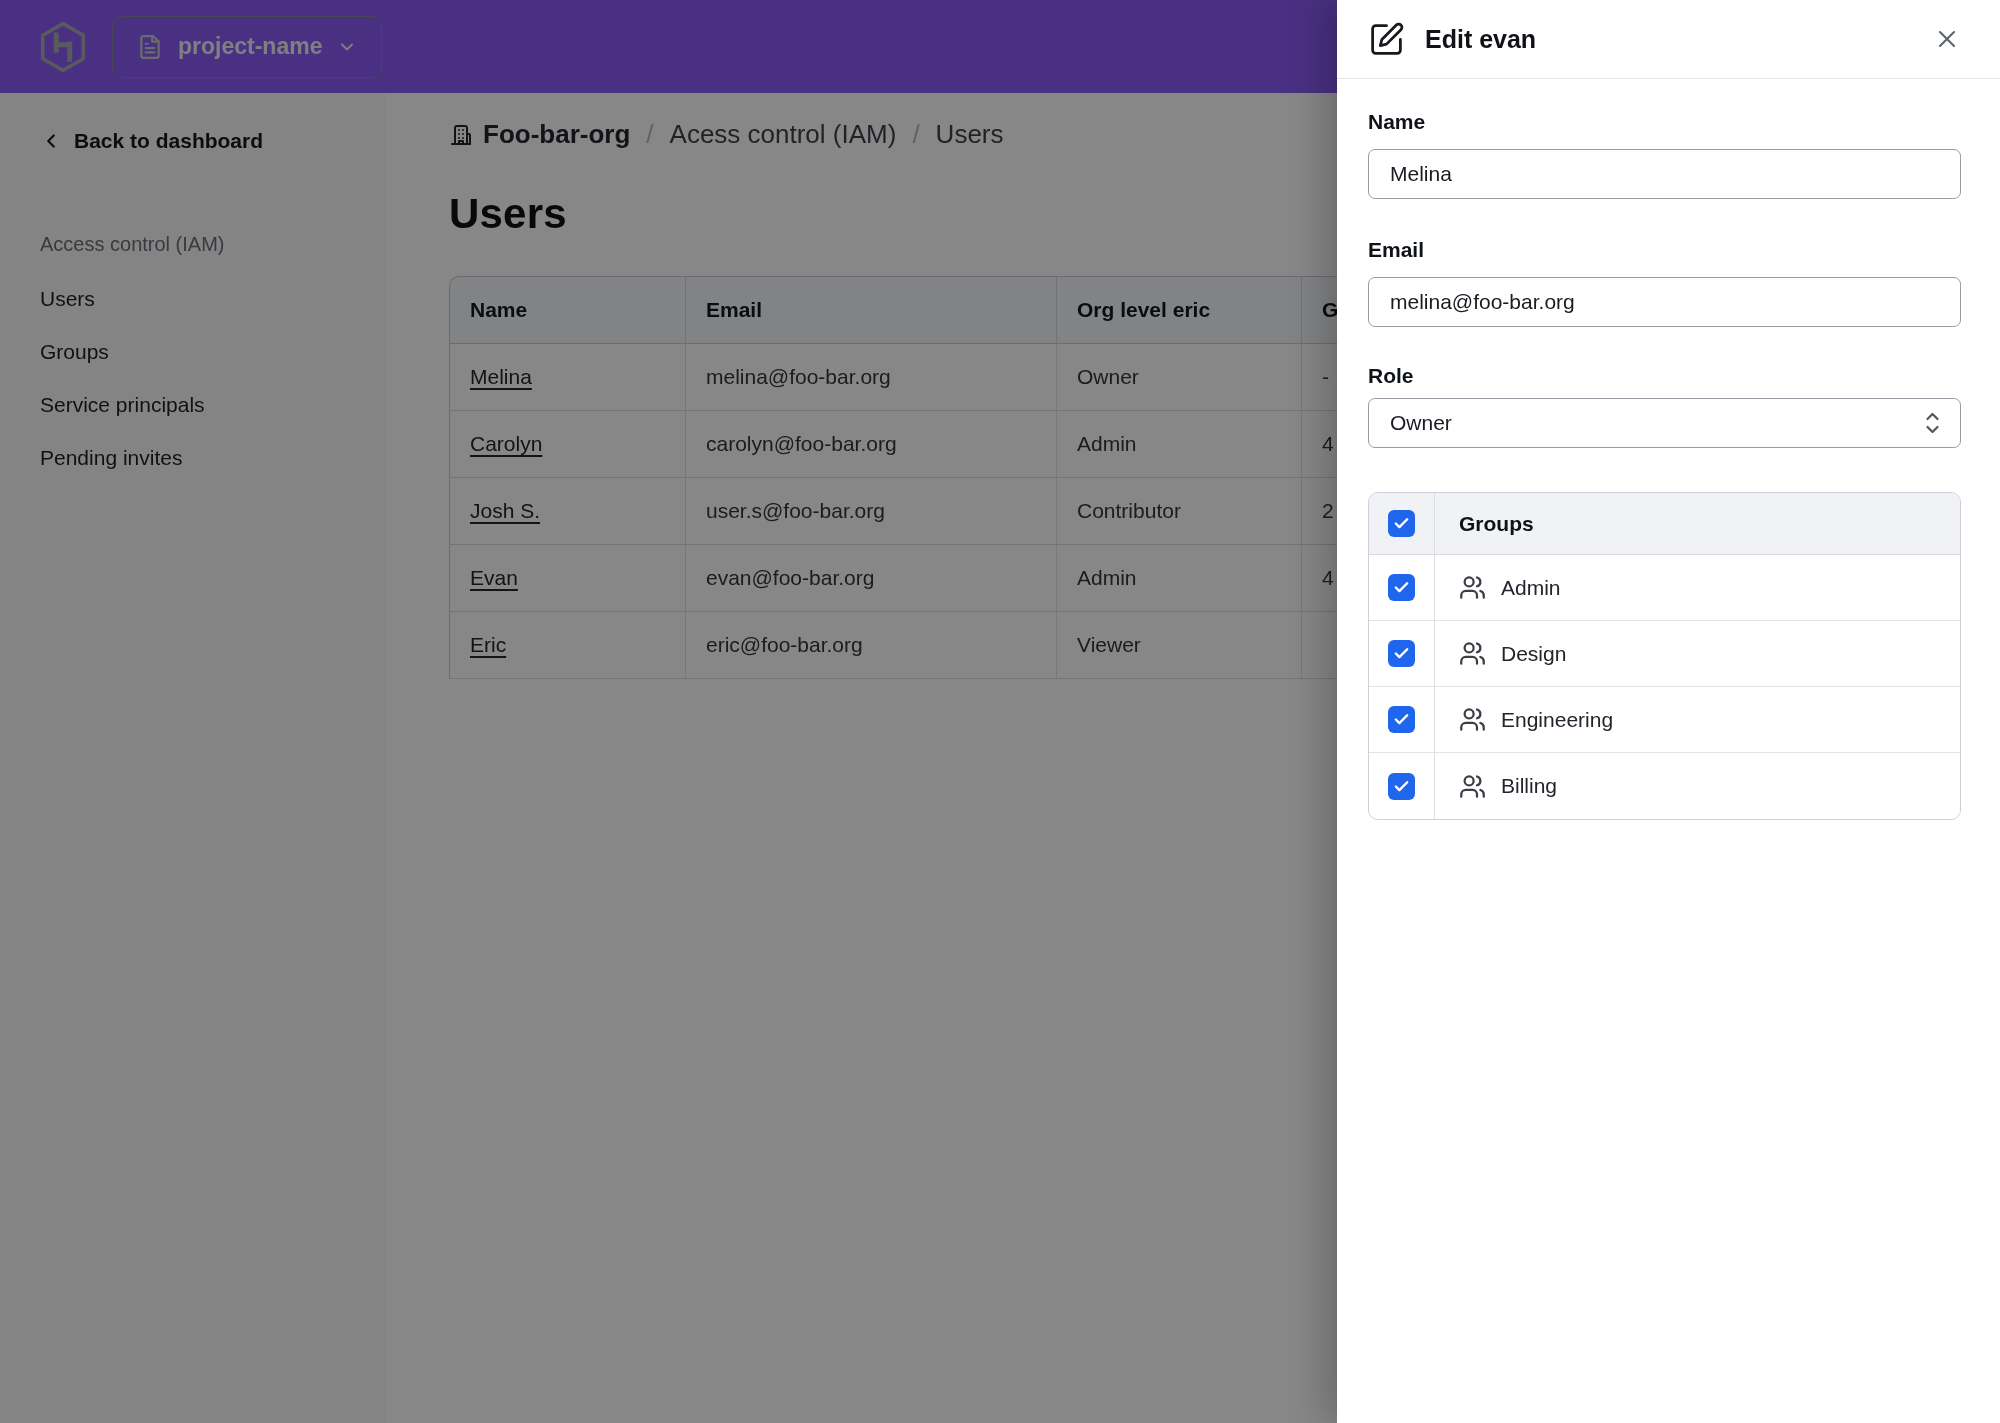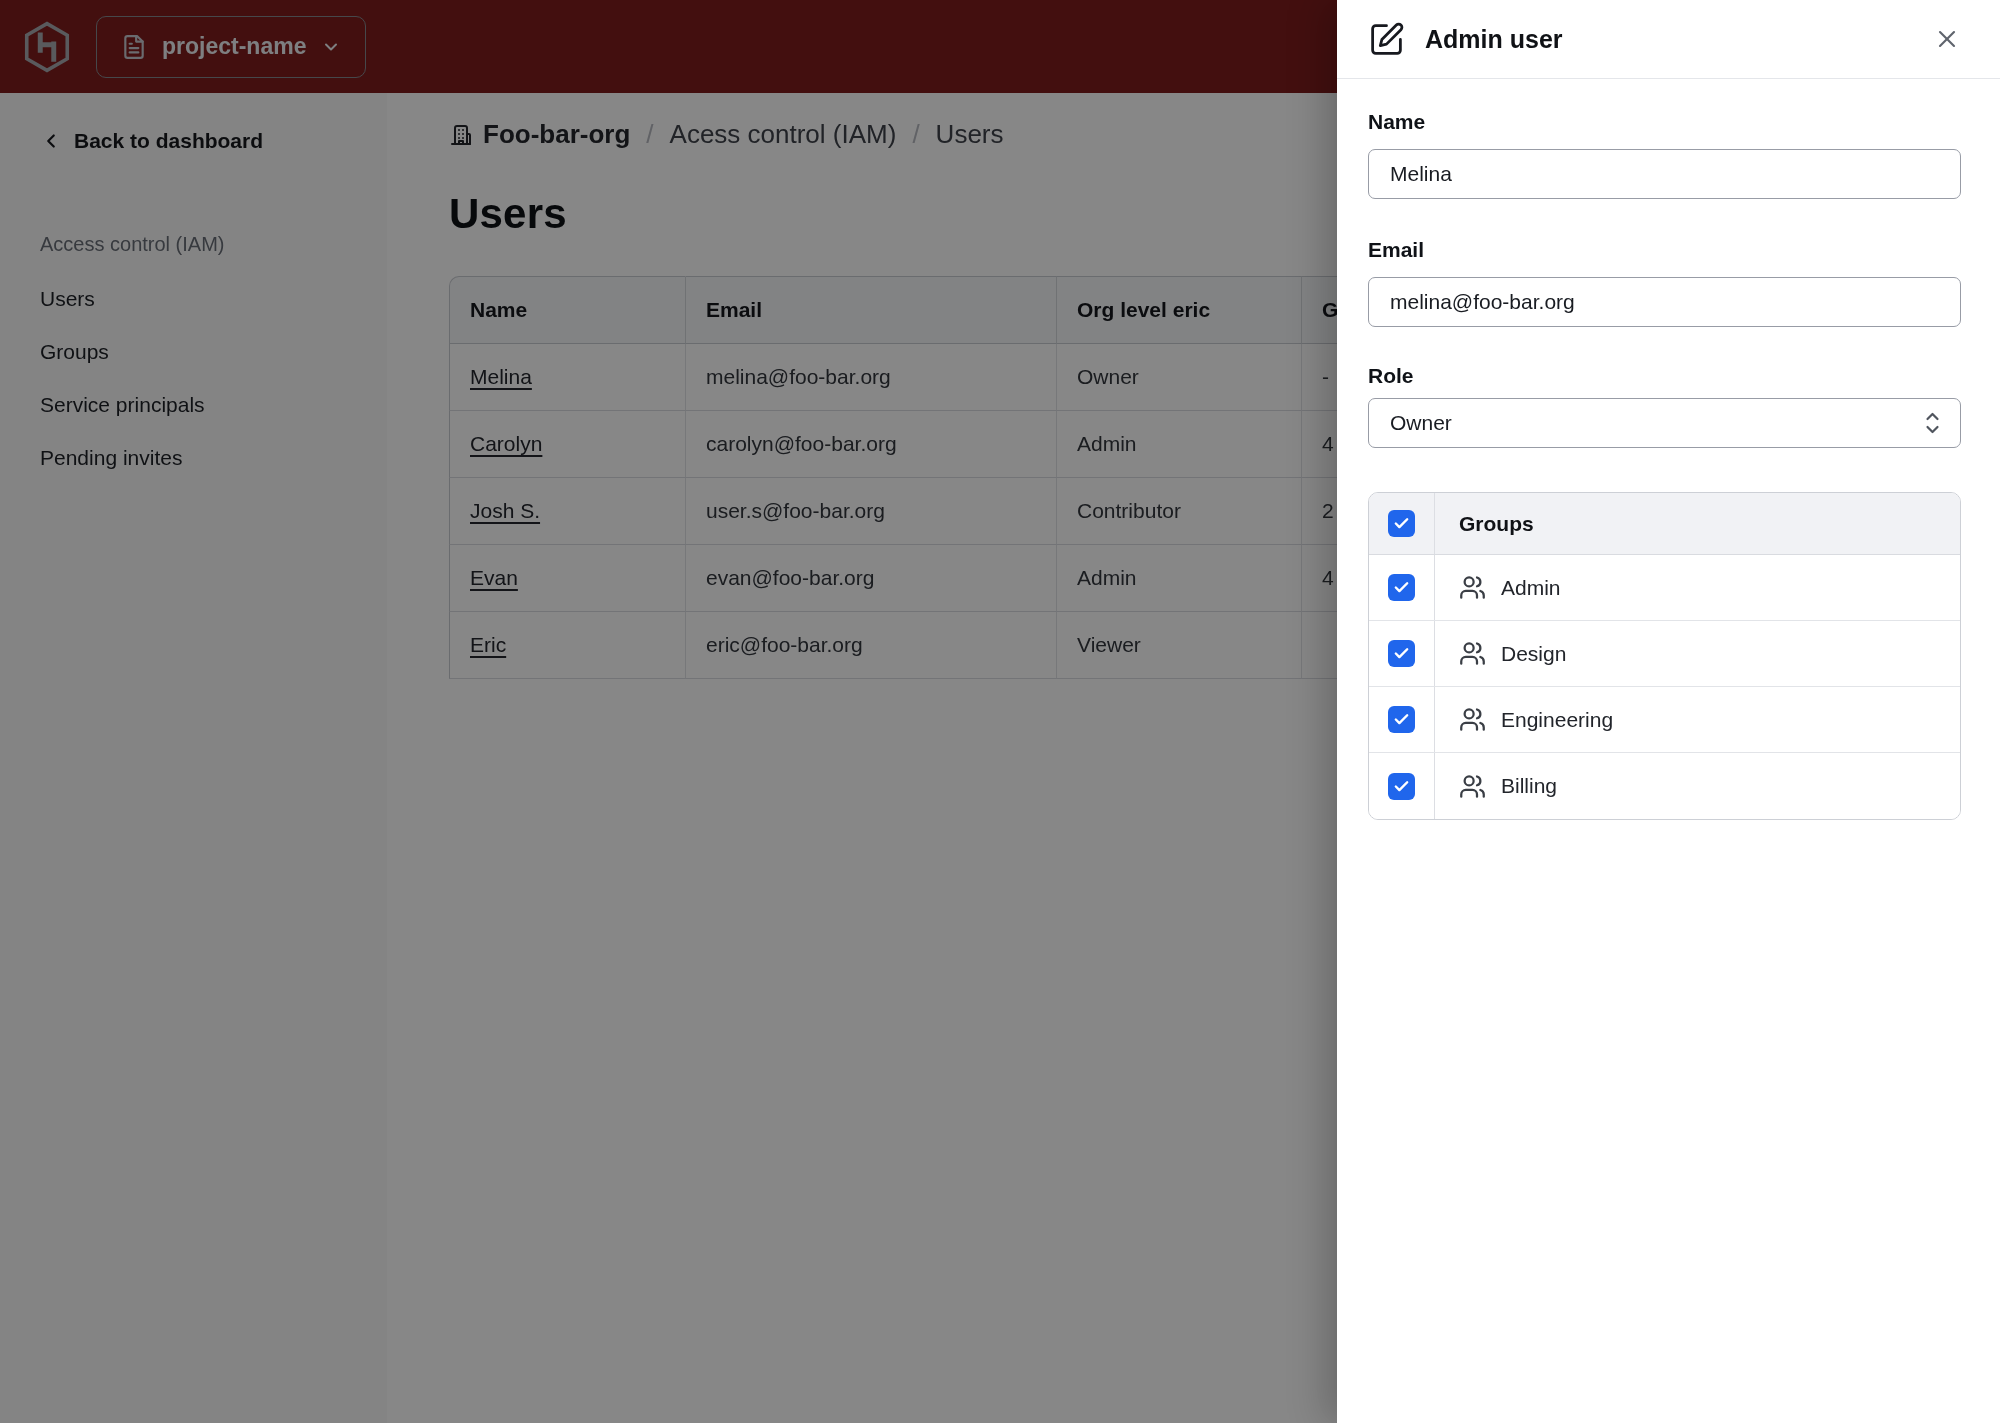--- a/index.html
+++ b/index.html
@@ -1,22 +1,22 @@
 <!DOCTYPE html>
 <html><head>
 <meta charset="utf-8">
 <style>
   * { margin:0; padding:0; box-sizing:border-box; }
   html,body { width:2000px; height:1423px; }
   body { font-family:"Liberation Sans","DejaVu Sans",sans-serif; background:#fff; }
   .stage { position:relative; width:2000px; height:1423px; overflow:hidden; background:#fff; }
 
   
-  .topbar { position:absolute; top:0; left:0; width:100%; height:93px; background:#7f1d1d;
-            display:flex; align-items:center; padding-left:20px; z-index:1; }
+  .topbar { position:absolute; top:0; left:0; width:100%; height:93px; background:#8b5cf6;
+            display:flex; align-items:center; padding-left:36px; z-index:1; }
   .logo { width:54px; height:54px; flex:0 0 auto; }
   .project-btn { margin-left:22px; height:62px; display:flex; align-items:center; gap:15px;
                  padding:0 24px; border:1.5px solid #85888e; border-radius:10px;
                  color:#eef0f3; font-size:23px; font-weight:600; background:transparent; cursor:pointer; }
   .project-btn svg { display:block; }
 
   
   .sidebar { position:absolute; top:93px; left:0; bottom:0; width:447px; background:#fafafa;
              border-right:1px solid #e4e6e9; padding:22px 0 0 40px; z-index:1; }
   .back-link { display:flex; align-items:center; gap:12px; height:52px; color:#17191e;
@@ -194,21 +194,21 @@
   </main>
 
   <div class="scrim"></div>
 
   <aside class="drawer">
     <div class="drawer-header">
       <svg width="37" height="37" viewBox="0 0 24 24" fill="none" stroke="#17191f" stroke-width="1.8" stroke-linecap="round" stroke-linejoin="round">
         <path d="M12 3H5a2 2 0 0 0-2 2v14a2 2 0 0 0 2 2h14a2 2 0 0 0 2-2v-7"></path>
         <path d="M18.375 2.625a2.121 2.121 0 1 1 3 3L12 15l-4 1 1-4Z"></path>
       </svg>
-      <span class="drawer-title">Admin user</span>
+      <span class="drawer-title">Edit evan</span>
       <button class="close-btn">
         <svg width="28" height="28" viewBox="0 0 24 24" fill="none" stroke="#5f646d" stroke-width="1.8" stroke-linecap="round">
           <path d="M18 6 6 18"></path>
             <path d="m6 6 12 12"></path>
         </svg>
       </button>
     </div>
 
     <div class="drawer-body">
       <label class="field-label lbl-name">Name</label>

